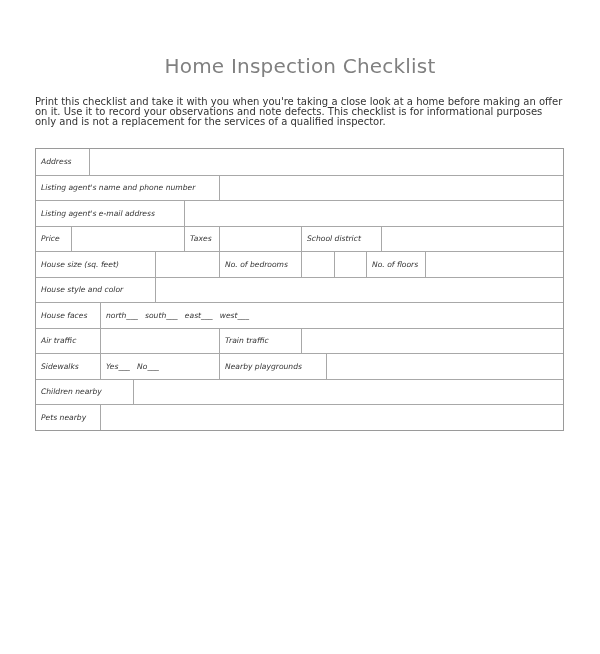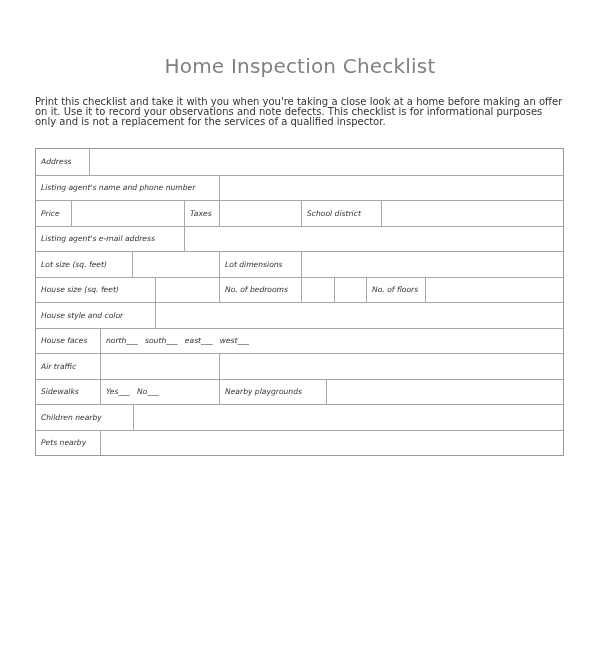--- a/index.html
+++ b/index.html
@@ -29,35 +29,29 @@
 <div class="table">
   <div class="row">
     <div class="cell" style="width:53px">Address</div>
     <div class="cell input"></div>
   </div>
   <div class="row">
     <div class="cell wrap" style="width:183px">Listing agent's name and phone number</div>
     <div class="cell input"></div>
   </div>
   <div class="row">
+    <div class="cell" style="width:148px">Listing agent's e-mail address</div>
+    <div class="cell input"></div>
+  </div>
+  <div class="row">
     <div class="cell" style="width:35px">Price</div>
     <div class="cell" style="width:113px"></div>
     <div class="cell" style="width:35px">Taxes</div>
     <div class="cell" style="width:82px"></div>
     <div class="cell" style="width:80px">School district</div>
-    <div class="cell input"></div>
-  </div>
-  <div class="row">
-    <div class="cell" style="width:148px">Listing agent's e-mail address</div>
-    <div class="cell input"></div>
-  </div>
-  <div class="row">
-    <div class="cell" style="width:96px">Lot size (sq. feet)</div>
-    <div class="cell" style="width:87px"></div>
-    <div class="cell" style="width:82px">Lot dimensions</div>
     <div class="cell input"></div>
   </div>
   <div class="row">
     <div class="cell" style="width:119px">House size (sq. feet)</div>
     <div class="cell" style="width:64px"></div>
     <div class="cell" style="width:82px">No. of bedrooms</div>
     <div class="cell" style="width:33px"></div>
     <div class="cell" style="width:32px"></div>
     <div class="cell" style="width:59px">No. of floors</div>
     <div class="cell input"></div>
@@ -66,20 +60,21 @@
     <div class="cell" style="width:119px">House style and color</div>
     <div class="cell input"></div>
   </div>
   <div class="row">
     <div class="cell" style="width:64px">House faces</div>
     <div class="cell input" style="white-space:pre">north___   south___   east___   west___</div>
   </div>
   <div class="row">
     <div class="cell" style="width:64px">Air traffic</div>
     <div class="cell" style="width:119px"></div>
+    <div class="cell" style="width:82px">Train traffic</div>
     <div class="cell input"></div>
   </div>
   <div class="row">
     <div class="cell" style="width:64px">Sidewalks</div>
     <div class="cell" style="width:119px;white-space:pre">Yes___   No___</div>
     <div class="cell" style="width:107px">Nearby playgrounds</div>
     <div class="cell input"></div>
   </div>
   <div class="row">
     <div class="cell" style="width:97px">Children nearby</div>

